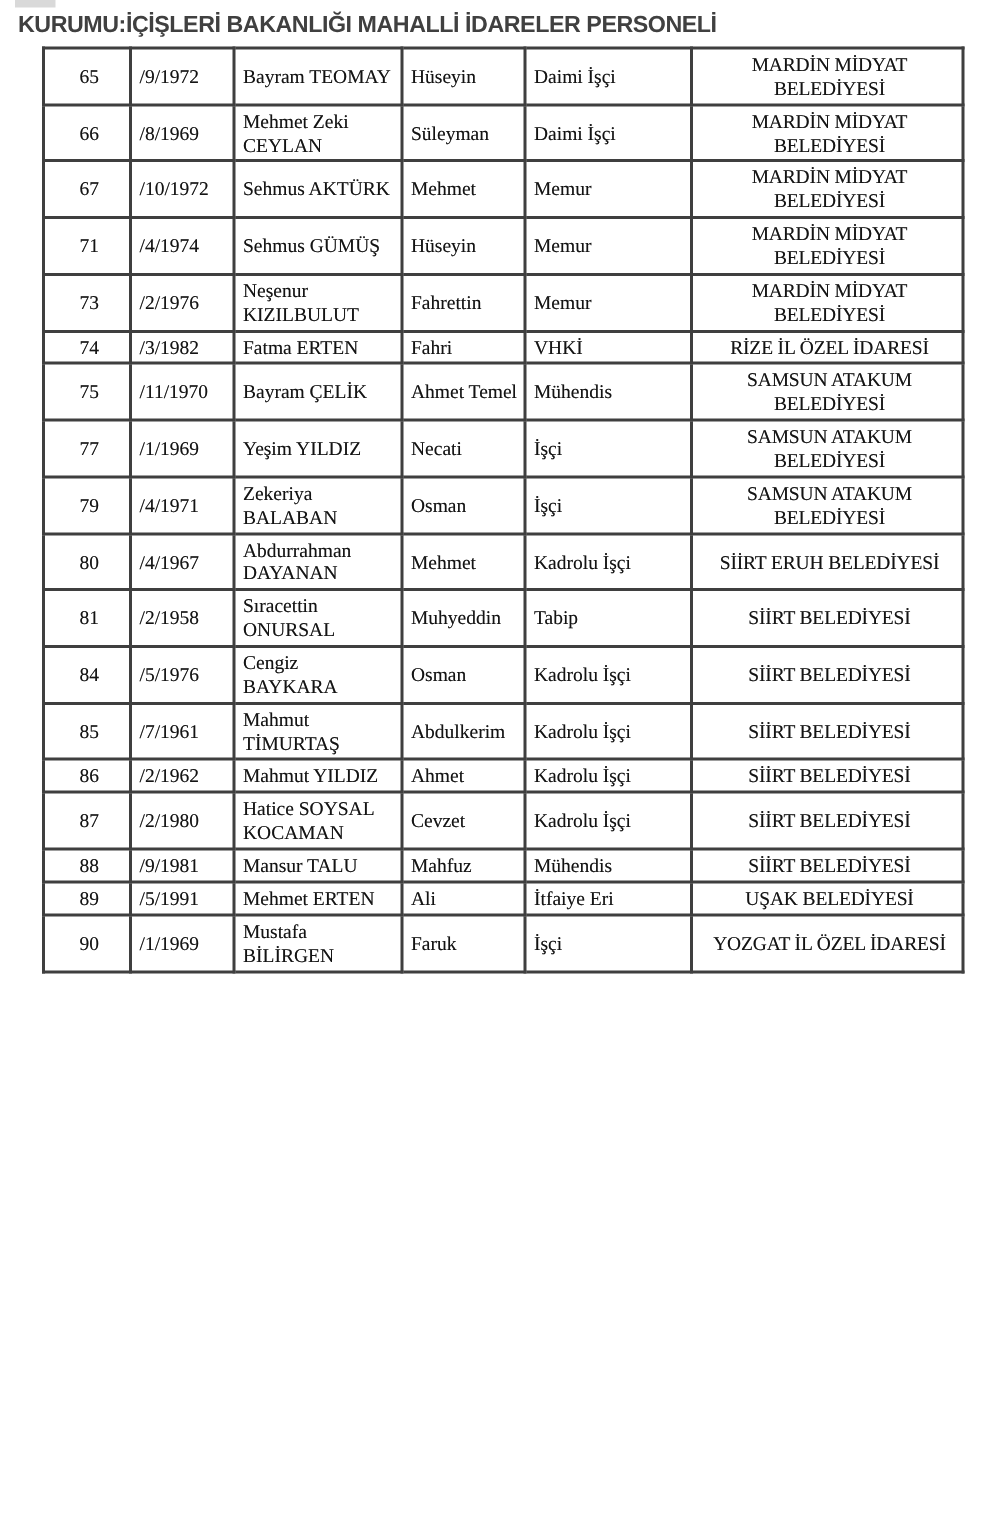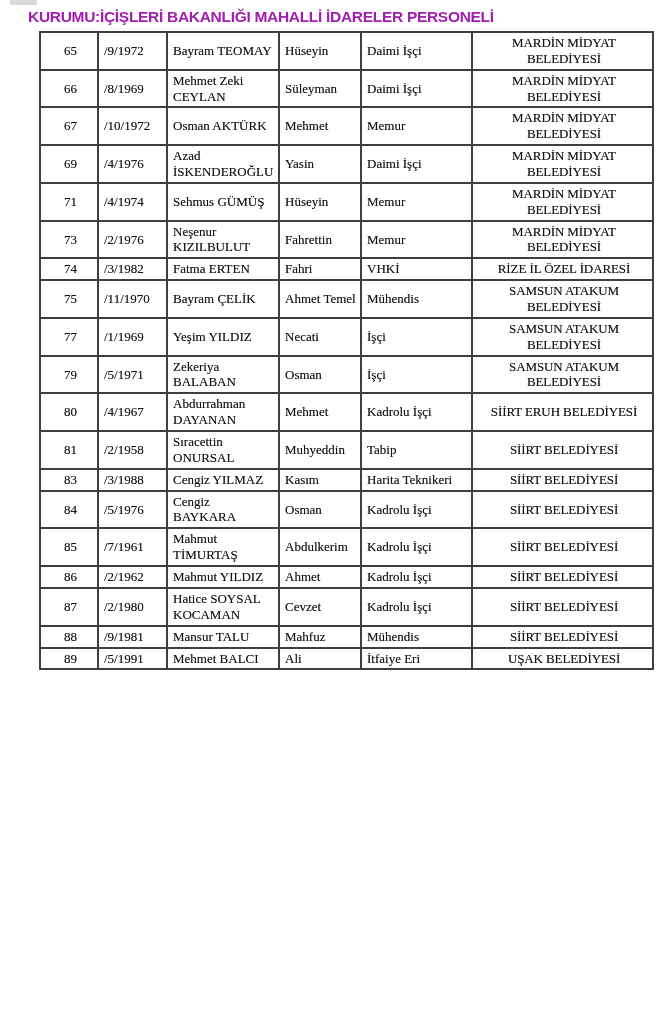--- a/index.html
+++ b/index.html
@@ -24,28 +24,28 @@
     left: 10px;
     width: 27px;
     height: 5px;
     background: #d9d9d9;
   }
   .title {
     font-family: "Liberation Sans", sans-serif;
     font-weight: bold;
     font-size: 15.5px;
     letter-spacing: -0.3px;
-    color: #a21caf;
-    padding: 8px 0 5px 28px;
+    color: #404040;
+    padding: 8px 0 5px 12px;
     white-space: nowrap;
   }
   table.personnel {
     border-collapse: collapse;
     table-layout: fixed;
-    margin-left: 39px;
+    margin-left: 28px;
     width: 613px;
   }
   table.personnel td {
     border: 2px solid #3f3f3f;
     font-size: 13px;
     line-height: 1.22;
     padding: 2px 2px 2px 5px;
     vertical-align: middle;
     white-space: pre-line;
     color: #141414;
@@ -92,36 +92,27 @@
     <td class="c-name">Mehmet Zeki
 CEYLAN</td>
     <td class="c-father">Süleyman</td>
     <td class="c-pos">Daimi İşçi</td>
     <td class="c-inst">MARDİN MİDYAT BELEDİYESİ</td>
   </tr>
 
   <tr>
     <td class="c-no">67</td>
     <td class="c-date">/10/1972</td>
-    <td class="c-name">Osman AKTÜRK</td>
+    <td class="c-name">Sehmus AKTÜRK</td>
     <td class="c-father">Mehmet</td>
     <td class="c-pos">Memur</td>
     <td class="c-inst">MARDİN MİDYAT BELEDİYESİ</td>
   </tr>
 
 
-  <tr>
-    <td class="c-no">69</td>
-    <td class="c-date">/4/1976</td>
-    <td class="c-name">Azad
-İSKENDEROĞLU</td>
-    <td class="c-father">Yasin</td>
-    <td class="c-pos">Daimi İşçi</td>
-    <td class="c-inst">MARDİN MİDYAT BELEDİYESİ</td>
-  </tr>
 
 
   <tr>
     <td class="c-no">71</td>
     <td class="c-date">/4/1974</td>
     <td class="c-name">Sehmus GÜMÜŞ</td>
     <td class="c-father">Hüseyin</td>
     <td class="c-pos">Memur</td>
     <td class="c-inst">MARDİN MİDYAT BELEDİYESİ</td>
   </tr>
@@ -163,21 +154,21 @@
     <td class="c-name">Yeşim YILDIZ</td>
     <td class="c-father">Necati</td>
     <td class="c-pos">İşçi</td>
     <td class="c-inst">SAMSUN ATAKUM
 BELEDİYESİ</td>
   </tr>
 
 
   <tr>
     <td class="c-no">79</td>
-    <td class="c-date">/5/1971</td>
+    <td class="c-date">/4/1971</td>
     <td class="c-name">Zekeriya BALABAN</td>
     <td class="c-father">Osman</td>
     <td class="c-pos">İşçi</td>
     <td class="c-inst">SAMSUN ATAKUM
 BELEDİYESİ</td>
   </tr>
 
   <tr>
     <td class="c-no">80</td>
     <td class="c-date">/4/1967</td>
@@ -192,28 +183,20 @@
     <td class="c-no">81</td>
     <td class="c-date">/2/1958</td>
     <td class="c-name">Sıracettin
 ONURSAL</td>
     <td class="c-father">Muhyeddin</td>
     <td class="c-pos">Tabip</td>
     <td class="c-inst">SİİRT BELEDİYESİ</td>
   </tr>
 
 
-  <tr>
-    <td class="c-no">83</td>
-    <td class="c-date">/3/1988</td>
-    <td class="c-name">Cengiz YILMAZ</td>
-    <td class="c-father">Kasım</td>
-    <td class="c-pos">Harita Teknikeri</td>
-    <td class="c-inst">SİİRT BELEDİYESİ</td>
-  </tr>
 
   <tr>
     <td class="c-no">84</td>
     <td class="c-date">/5/1976</td>
     <td class="c-name">Cengiz BAYKARA</td>
     <td class="c-father">Osman</td>
     <td class="c-pos">Kadrolu İşçi</td>
     <td class="c-inst">SİİRT BELEDİYESİ</td>
   </tr>
 
@@ -251,21 +234,29 @@
     <td class="c-date">/9/1981</td>
     <td class="c-name">Mansur TALU</td>
     <td class="c-father">Mahfuz</td>
     <td class="c-pos">Mühendis</td>
     <td class="c-inst">SİİRT BELEDİYESİ</td>
   </tr>
 
   <tr>
     <td class="c-no">89</td>
     <td class="c-date">/5/1991</td>
-    <td class="c-name">Mehmet BALCI</td>
+    <td class="c-name">Mehmet ERTEN</td>
     <td class="c-father">Ali</td>
     <td class="c-pos">İtfaiye Eri</td>
     <td class="c-inst">UŞAK BELEDİYESİ</td>
   </tr>
 
+  <tr>
+    <td class="c-no">90</td>
+    <td class="c-date">/1/1969</td>
+    <td class="c-name">Mustafa BİLİRGEN</td>
+    <td class="c-father">Faruk</td>
+    <td class="c-pos">İşçi</td>
+    <td class="c-inst">YOZGAT İL ÖZEL İDARESİ</td>
+  </tr>
 </tbody>
   </table>
 </div>
 
 </body></html>

